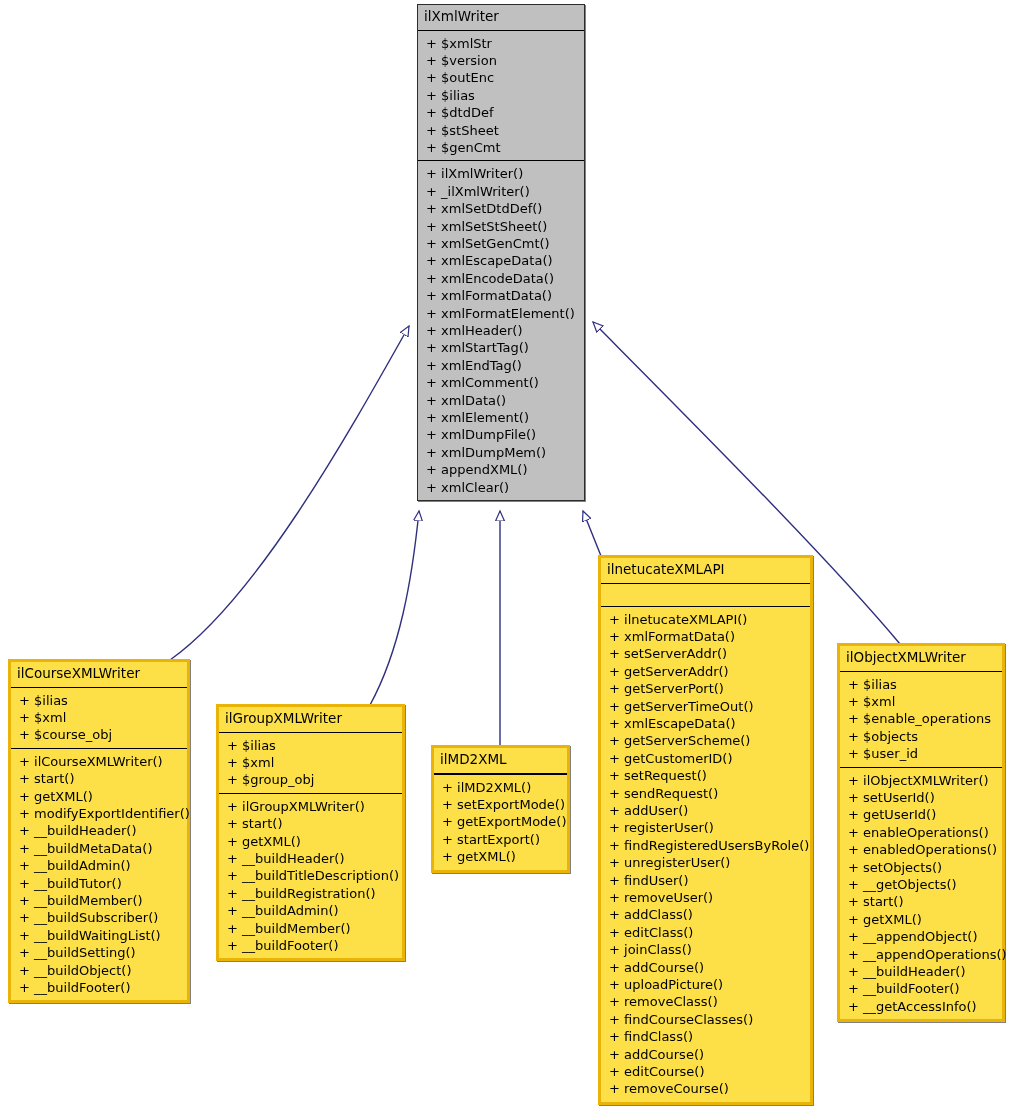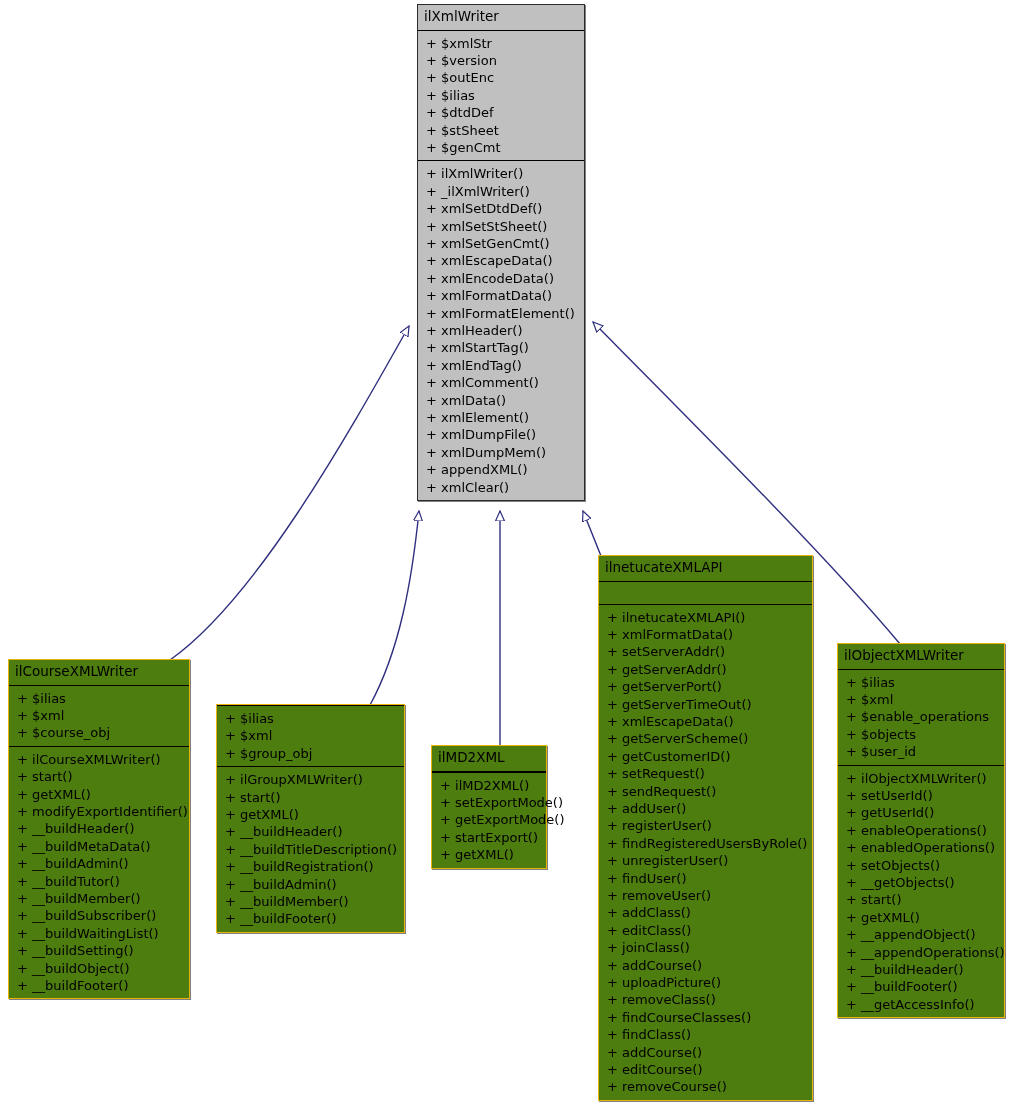--- a/index.html
+++ b/index.html
@@ -23,22 +23,22 @@
     position: absolute;
     left: 0;
     top: 0;
     width: 1021px;
     height: 1115px;
     pointer-events: none;
   }
   .uml-class {
     position: absolute;
     box-sizing: border-box;
-    border: 1px solid #eab308;
-    background: #4d7c0f;
+    border: 3px solid #eab308;
+    background: #fde047;
     box-shadow: 1px 1px 0 0 #808080;
   }
   .uml-class.highlight {
     background: #c0c0c0;
     border: 1px solid #2c2c2c;
   }
   .uml-name {
     font-size: 13.5px;
     color: #000000;
     padding: 4px 6px 5px 6px;
@@ -144,41 +144,42 @@
       <div class="uml-row">+ __buildMember()</div>
       <div class="uml-row">+ __buildSubscriber()</div>
       <div class="uml-row">+ __buildWaitingList()</div>
       <div class="uml-row">+ __buildSetting()</div>
       <div class="uml-row">+ __buildObject()</div>
       <div class="uml-row">+ __buildFooter()</div>
     </div>
   </div>
 
   <div class="uml-class" style="left:216px; top:704px; width:189px;">
+    <div class="uml-name">ilGroupXMLWriter</div>
     <div class="uml-sep"></div>
     <div class="uml-compartment">
       <div class="uml-row">+ $ilias</div>
       <div class="uml-row">+ $xml</div>
       <div class="uml-row">+ $group_obj</div>
     </div>
     <div class="uml-sep"></div>
     <div class="uml-compartment">
       <div class="uml-row">+ ilGroupXMLWriter()</div>
       <div class="uml-row">+ start()</div>
       <div class="uml-row">+ getXML()</div>
       <div class="uml-row">+ __buildHeader()</div>
       <div class="uml-row">+ __buildTitleDescription()</div>
       <div class="uml-row">+ __buildRegistration()</div>
       <div class="uml-row">+ __buildAdmin()</div>
       <div class="uml-row">+ __buildMember()</div>
       <div class="uml-row">+ __buildFooter()</div>
     </div>
   </div>
 
-  <div class="uml-class" style="left:431px; top:745px; width:116px;">
+  <div class="uml-class" style="left:431px; top:745px; width:139px;">
     <div class="uml-name">ilMD2XML</div>
     <div class="uml-sep"></div>
     <div class="uml-sep"></div>
     <div class="uml-compartment">
       <div class="uml-row">+ ilMD2XML()</div>
       <div class="uml-row">+ setExportMode()</div>
       <div class="uml-row">+ getExportMode()</div>
       <div class="uml-row">+ startExport()</div>
       <div class="uml-row">+ getXML()</div>
     </div>

